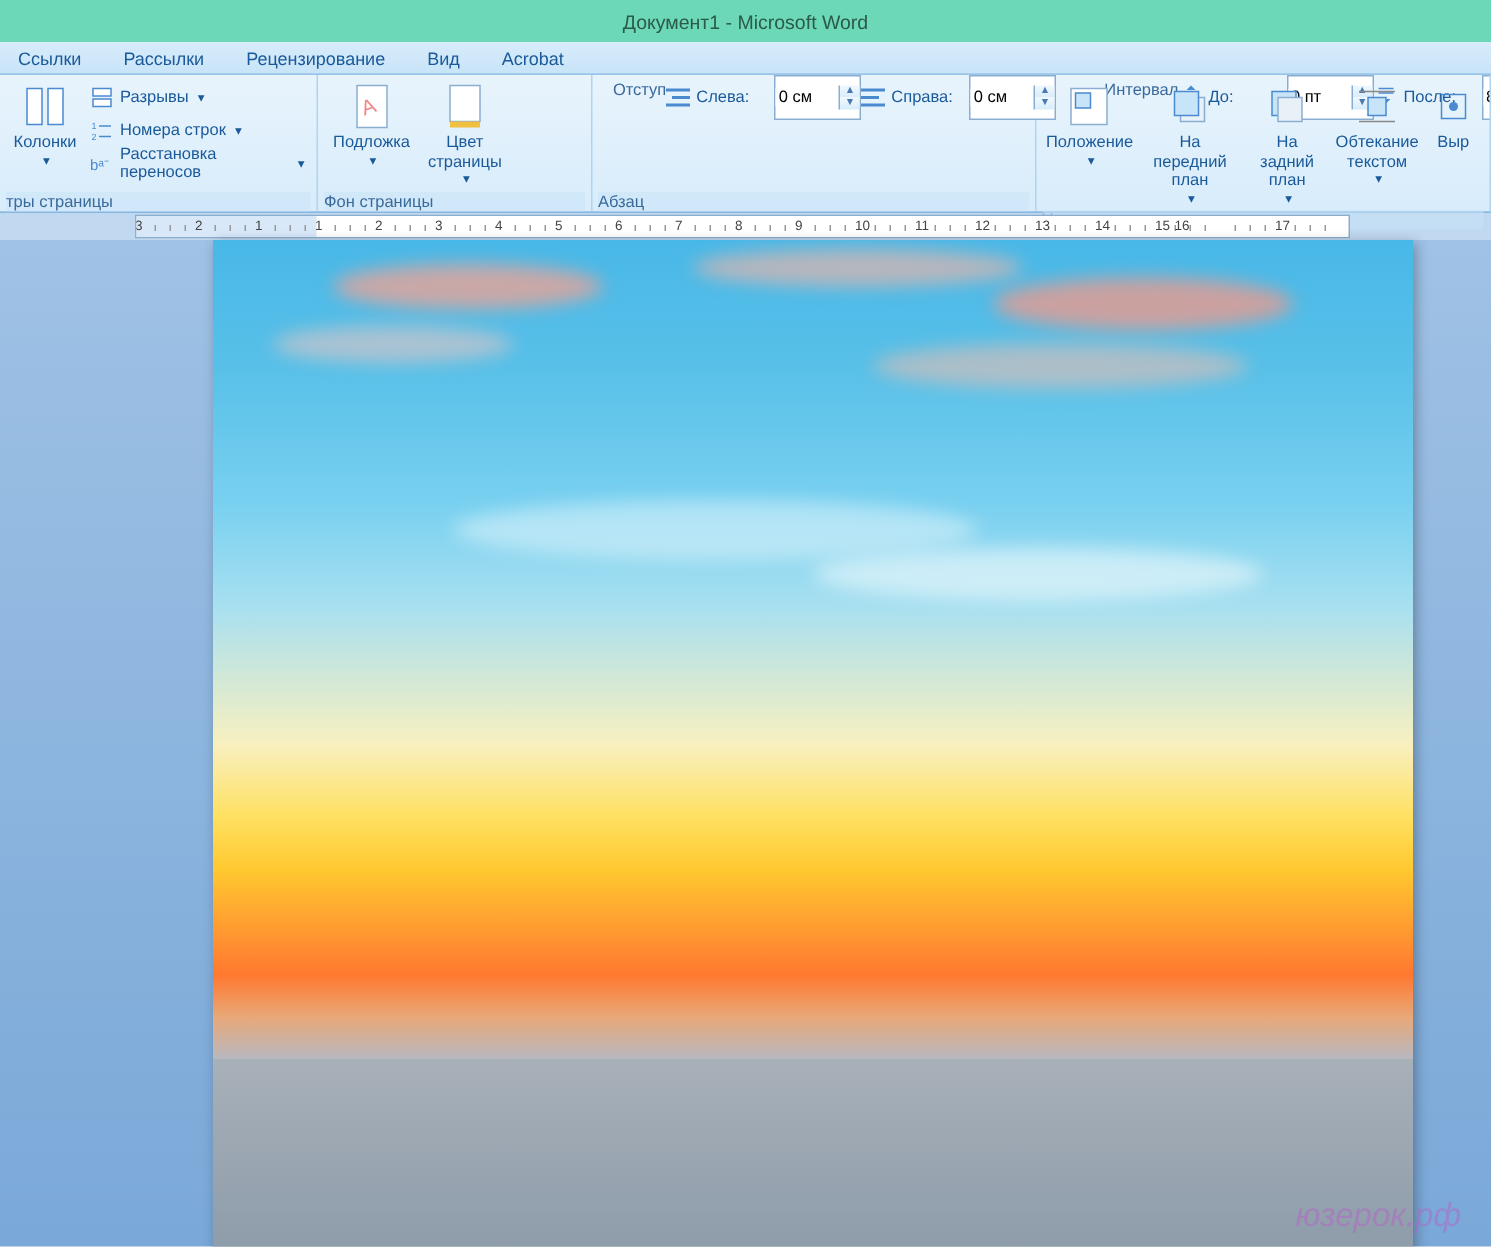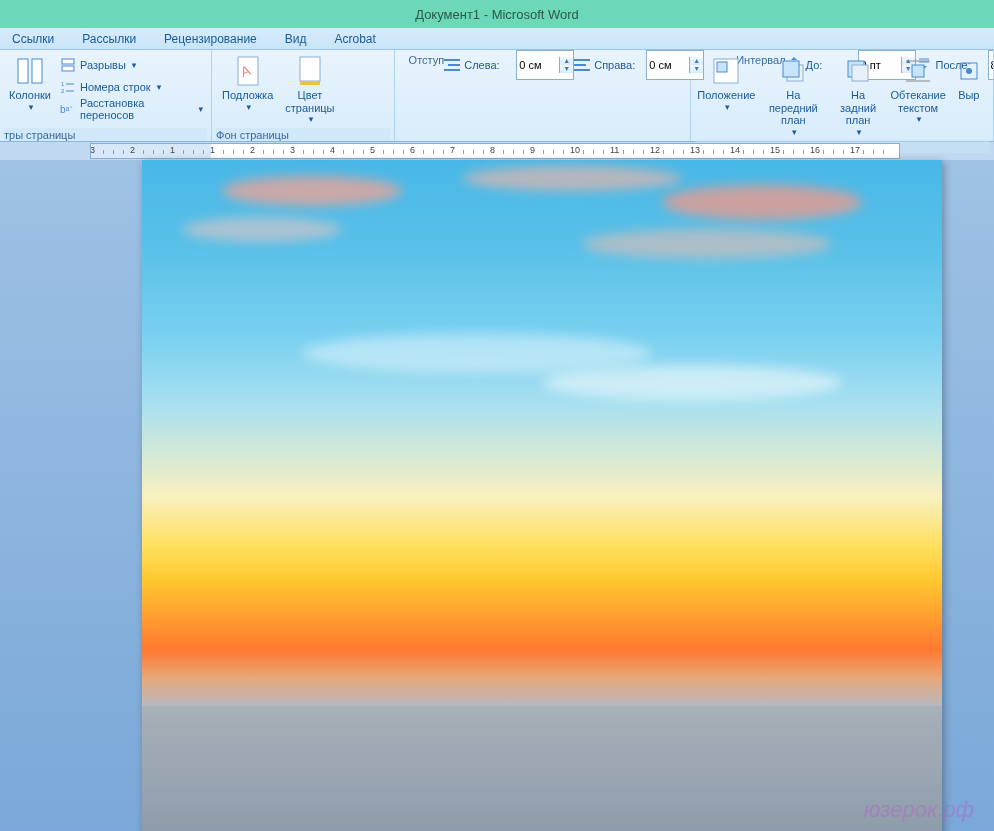--- a/index.html
+++ b/index.html
@@ -198,20 +198,21 @@
           <div class="spin">
             <input value="8 пт" style="">
             <div class="arrows">
                 <span>▲</span>
                 <span>▼</span>
               </div>
           </div>
         </div>
       </div>
     </div>
+    <div class="group-label">Абзац</div>
   </div>
 
   <div class="group" style="flex:1">
     <div class="group-body">
       <div class="vbtn">
         <span class="ic"><svg width="32" height="32">
               <rect x="4" y="4" width="24" height="24" fill="#fff" stroke="#8aaed0"></rect>
               <rect x="7" y="7" width="10" height="10" fill="#c8e4f8" stroke="#4a8ad0"></rect>
             </svg></span>
         <span class="lbl">Положение</span>
@@ -325,21 +326,21 @@
       <span class="mark" style="left: 622px; height: 4px; top: 6px;"></span>
       <span class="mark" style="left: 632px; height: 4px; top: 6px;"></span>
       <span class="num" style="left: 639px;">14</span>
       <span class="mark" style="left: 652px; height: 4px; top: 6px;"></span>
       <span class="mark" style="left: 662px; height: 4px; top: 6px;"></span>
       <span class="mark" style="left: 672px; height: 4px; top: 6px;"></span>
       <span class="num" style="left: 679px;">15</span>
       <span class="mark" style="left: 692px; height: 4px; top: 6px;"></span>
       <span class="mark" style="left: 702px; height: 4px; top: 6px;"></span>
       <span class="mark" style="left: 712px; height: 4px; top: 6px;"></span>
-      <span class="num" style="left: 719px;">16</span>
+      <span class="num" style="left: 692px;">16</span>
       <span class="mark" style="left: 732px; height: 4px; top: 6px;"></span>
       <span class="mark" style="left: 742px; height: 4px; top: 6px;"></span>
       <span class="mark" style="left: 752px; height: 4px; top: 6px;"></span>
       <span class="num" style="left: 759px;">17</span>
       <span class="mark" style="left: 772px; height: 4px; top: 6px;"></span>
       <span class="mark" style="left: 782px; height: 4px; top: 6px;"></span>
       <span class="mark" style="left: 792px; height: 4px; top: 6px;"></span>
     </div>
 </div>
 

